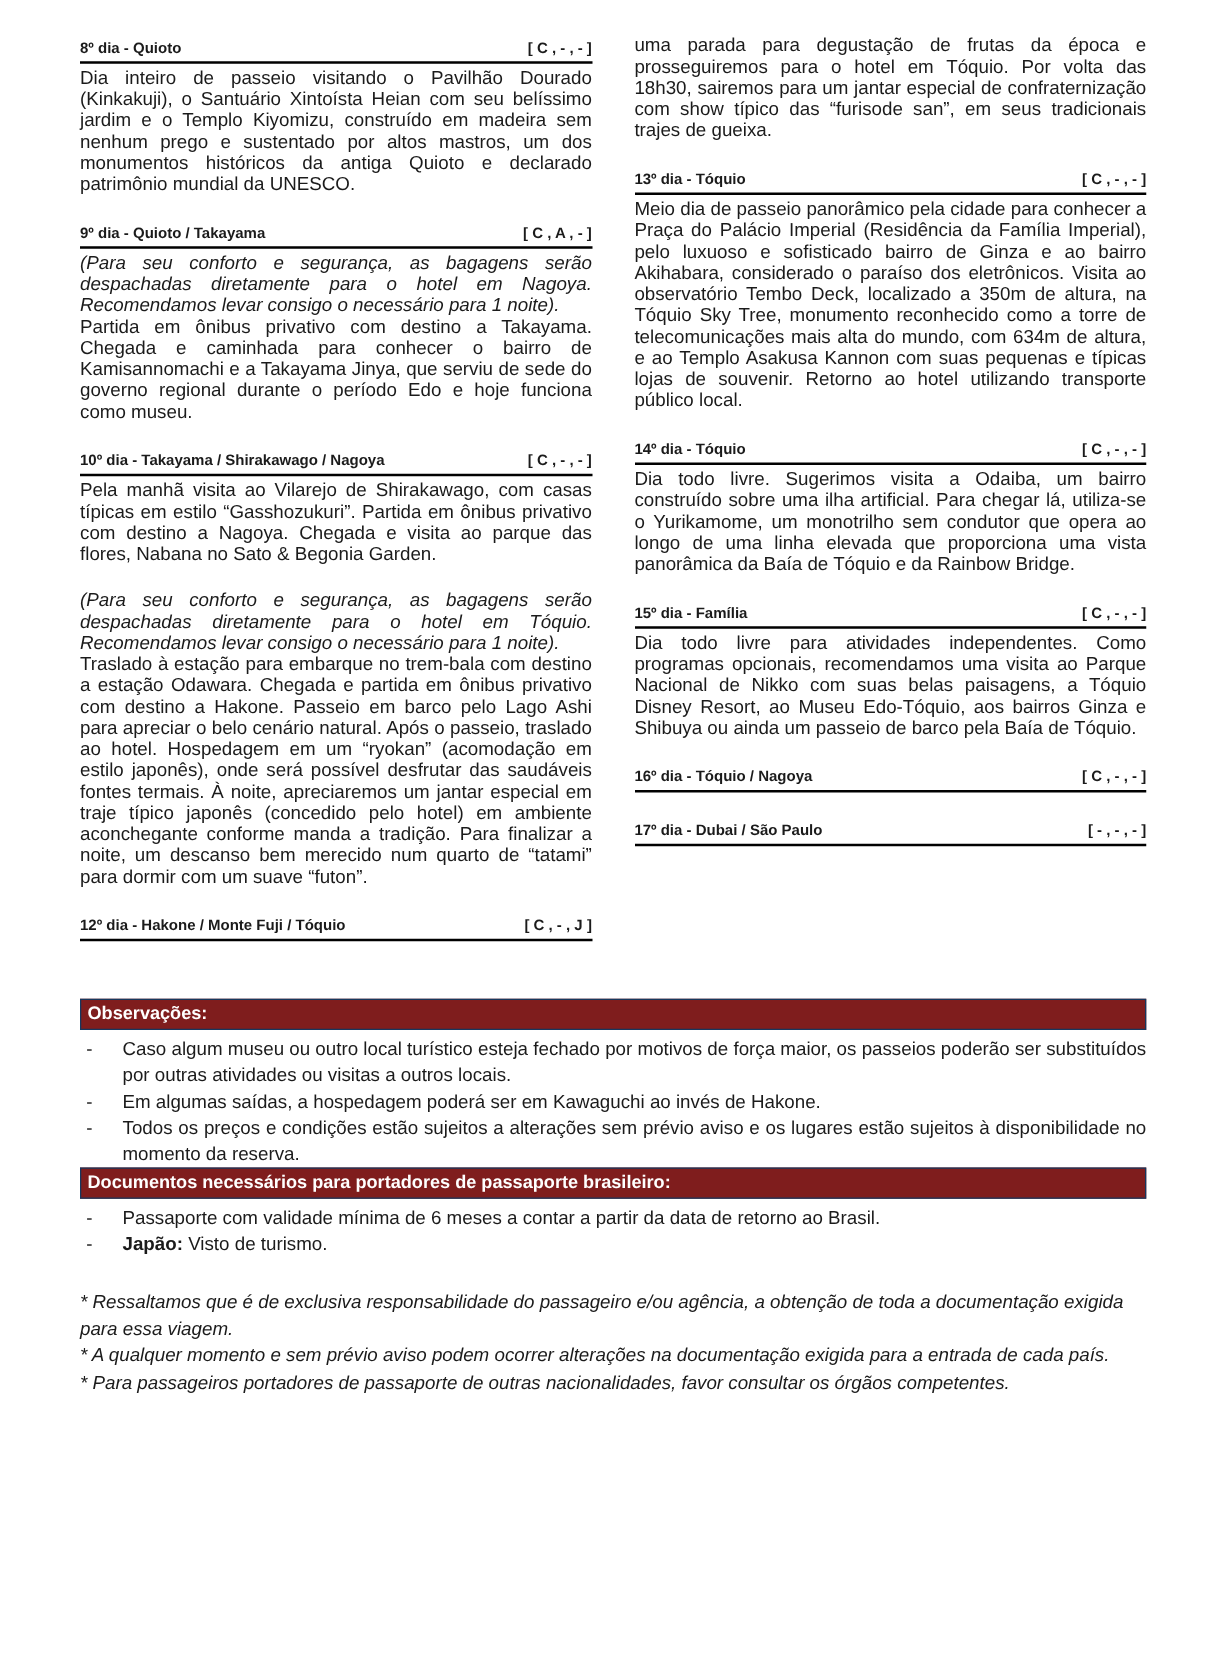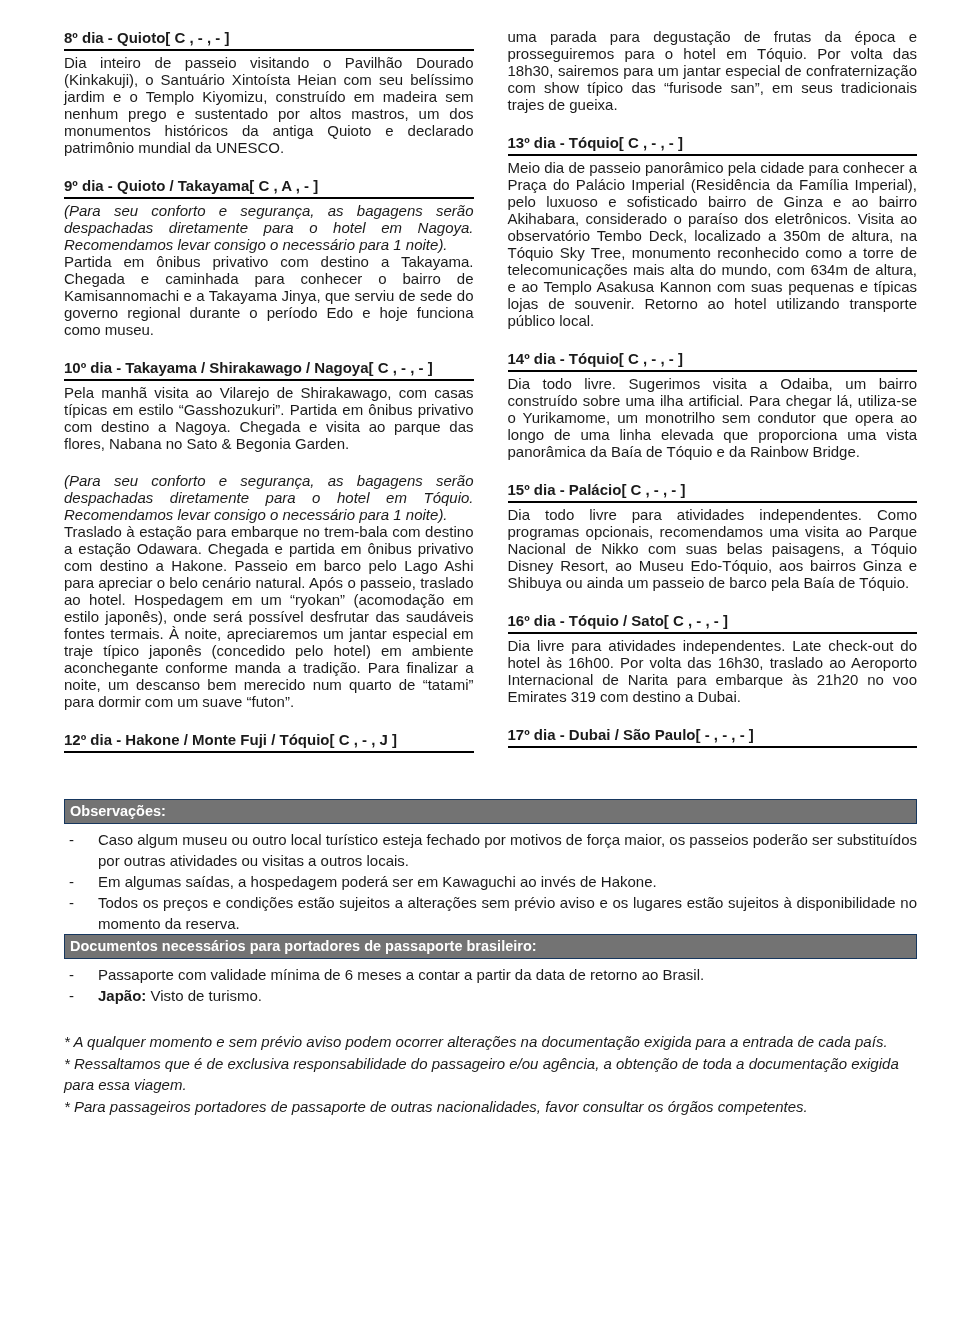--- a/index.html
+++ b/index.html
@@ -12,41 +12,41 @@
     -webkit-font-smoothing: antialiased;
   }
   .page { padding: 28px 63px 20px 64px; }
 
   .columns { display: flex; gap: 34px; }
   .col { flex: 1 1 0; min-width: 0; }
 
   section.day { margin-bottom: 20px; }
   .day-header {
     display: flex;
-    justify-content: flex-start;
+    justify-content: space-between;
     align-items: baseline;
     font-weight: bold;
-    font-size: 15px;
+    font-size: 12px;
     line-height: 20px;
     border-bottom: 2px solid #000;
     padding-bottom: 1px;
     margin-bottom: 3px;
   }
   .day-title { white-space: nowrap; }
   .day-code { white-space: nowrap; }
 
   p.day-text {
     font-size: 15px;
     line-height: 17px;
     text-align: justify;
   }
   p.day-text.italic { font-style: italic; }
 
   .band {
-    background: #737373;
+    background: #7f1d1d;
     color: #ffffff;
     font-weight: bold;
     font-size: 14.5px;
     line-height: 18px;
     padding: 2px 6px 3px 5px;
     border: 1px solid #17375E;
   }
   .band-obs { margin-top: 26px; }
   .band-doc { }
 
@@ -117,31 +117,30 @@
         </section>
         <section class="day">
           <div class="day-header">
             <span class="day-title">14º dia - Tóquio</span>
             <span class="day-code">[ C , - , - ]</span>
           </div>
           <p class="day-text">Dia todo livre. Sugerimos visita a Odaiba, um bairro construído sobre uma ilha artificial. Para chegar lá, utiliza-se o Yurikamome, um monotrilho sem condutor que opera ao longo de uma linha elevada que proporciona uma vista panorâmica da Baía de Tóquio e da Rainbow Bridge.</p>
         </section>
         <section class="day">
           <div class="day-header">
-            <span class="day-title">15º dia - Palácio</span>
+            <span class="day-title">15º dia - Família</span>
             <span class="day-code">[ C , - , - ]</span>
           </div>
           <p class="day-text">Dia todo livre para atividades independentes. Como programas opcionais, recomendamos uma visita ao Parque Nacional de Nikko com suas belas paisagens, a Tóquio Disney Resort, ao Museu Edo-Tóquio, aos bairros Ginza e Shibuya ou ainda um passeio de barco pela Baía de Tóquio.</p>
         </section>
         <section class="day">
           <div class="day-header">
-            <span class="day-title">16º dia - Tóquio / Sato</span>
+            <span class="day-title">16º dia - Tóquio / Nagoya</span>
             <span class="day-code">[ C , - , - ]</span>
           </div>
-          <p class="day-text">Dia livre para atividades independentes. Late check-out do hotel às 16h00. Por volta das 16h30, traslado ao Aeroporto Internacional de Narita para embarque às 21h20 no voo Emirates 319 com destino a Dubai.</p>
         </section>
         <section class="day">
           <div class="day-header">
             <span class="day-title">17º dia - Dubai / São Paulo</span>
             <span class="day-code">[ - , - , - ]</span>
           </div>
         </section>
       </div>
   </div>
 
@@ -171,18 +170,18 @@
         <span class="dash">-</span>
         <span class="btext">Passaporte com validade mínima de 6 meses a contar a partir da data de retorno ao Brasil.</span>
       </div>
       <div class="bullet">
         <span class="dash">-</span>
         <span class="btext"><strong>Japão:</strong> Visto de turismo.</span>
       </div>
     </div>
 
   <div class="footnotes" id="footnotes">
+      <p class="footnote">* Ressaltamos que é de exclusiva responsabilidade do passageiro e/ou agência, a obtenção de toda a documentação exigida para essa viagem.</p>
       <p class="footnote">* A qualquer momento e sem prévio aviso podem ocorrer alterações na documentação exigida para a entrada de cada país.</p>
-      <p class="footnote">* Ressaltamos que é de exclusiva responsabilidade do passageiro e/ou agência, a obtenção de toda a documentação exigida para essa viagem.</p>
       <p class="footnote">* Para passageiros portadores de passaporte de outras nacionalidades, favor consultar os órgãos competentes.</p>
     </div>
 
 </div>
 
 </body></html>

